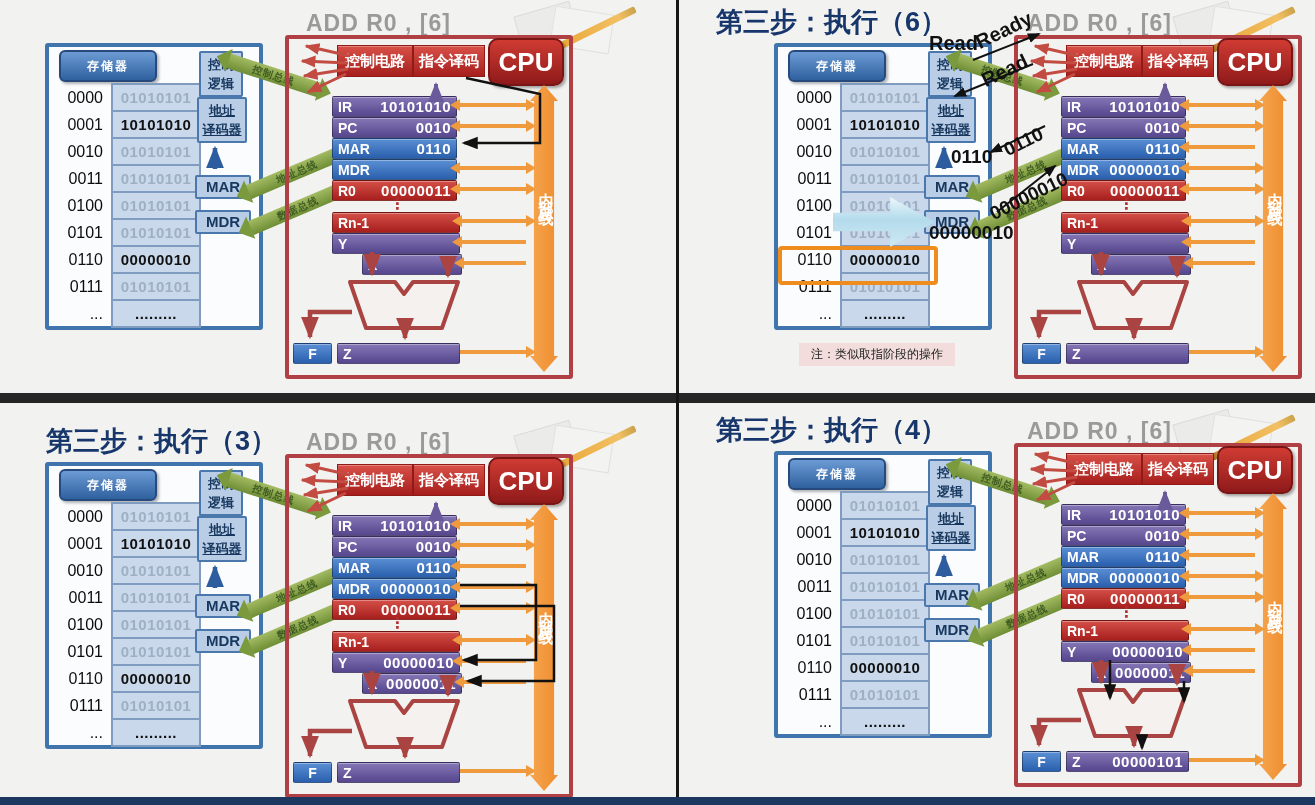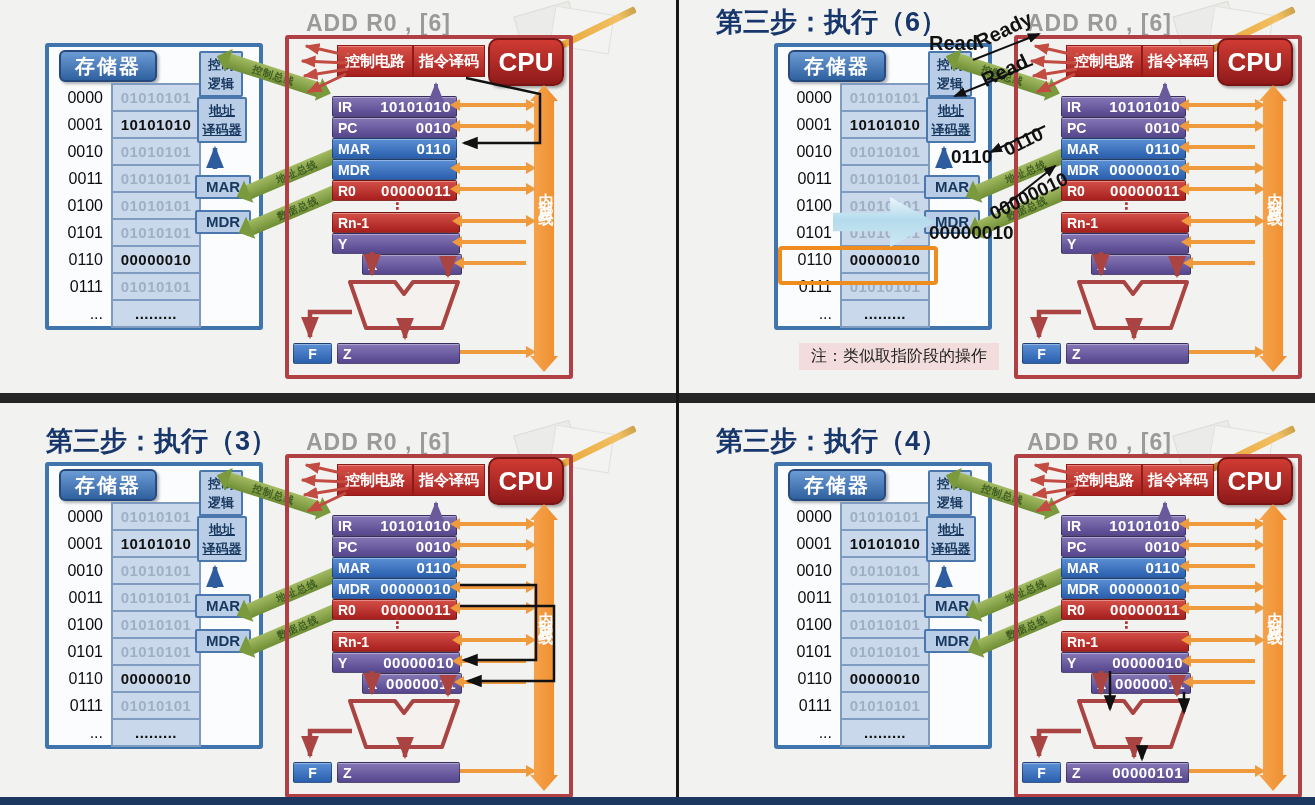--- a/index.html
+++ b/index.html
@@ -13,21 +13,21 @@
   .deco{position:absolute;left:500px;top:0;width:150px;height:62px;pointer-events:none;}
   .paper{position:absolute;left:18px;top:8px;width:56px;height:40px;background:#ebebe9;border:1px solid #dcdcd8;transform:rotate(-16deg);}
   .paper2{position:absolute;left:52px;top:10px;width:58px;height:38px;background:#f3f3f1;border:1px solid #e0e0dc;transform:rotate(9deg);}
   .pencil{position:absolute;left:48px;top:26px;width:92px;height:7px;border-radius:2px;
           background:linear-gradient(90deg,#8a5a1a,#eaa93c 12%,#f2c064 80%,#caa24a);transform:rotate(-26deg);}
   .pencil::after{content:"";position:absolute;left:-9px;top:-1px;border-top:4.5px solid transparent;border-bottom:4.5px solid transparent;border-right:9px solid #e6d6b8;}
   
   .mem-panel{position:absolute;left:45px;top:43px;width:210px;height:279px;border:4px solid #3f74ad;border-radius:3px;background:#fbfcfe;}
   .mem-badge{position:absolute;left:10px;top:3px;width:94px;height:28px;line-height:28px;text-align:center;
              background:linear-gradient(180deg,#6c9bd4,#2f619f);border:2px solid #26497e;border-radius:6px;
-             color:#fff;font-size:20px;font-weight:bold;letter-spacing:2px;box-shadow:2px 2px 3px rgba(0,0,0,.3);}
+             color:#fff;font-size:12px;font-weight:bold;letter-spacing:2px;box-shadow:2px 2px 3px rgba(0,0,0,.3);}
   .mem-rows{position:absolute;left:4px;top:38px;}
   .mem-row{display:flex;height:29px;margin-top:-2px;align-items:center;}
   .mem-addr{width:50px;padding-right:8px;text-align:right;font-size:16px;color:#0a0a0a;}
   .mem-val{width:86px;height:25px;line-height:25px;background:#c9d8ea;border:2px solid #7f9cc0;
            text-align:center;font-size:15px;font-weight:bold;letter-spacing:.5px;color:#9fb0c4;}
   .mem-addr.emph,.mem-val.emph{color:#111;}
   .sidebox{position:absolute;background:#b9cde6;border:2px solid #4a78ad;border-radius:2px;color:#17375e;
            font-weight:bold;text-align:center;}
   .sb-2line{font-size:13px;line-height:1.45;padding-top:3px;}
   .sb-ctrl{left:150px;top:4px;width:40px;height:39px;}
@@ -68,21 +68,21 @@
        clip-path:polygon(50% 0,100% 16px,86% 16px,86% calc(100% - 16px),100% calc(100% - 16px),50% 100%,0 calc(100% - 16px),14% calc(100% - 16px),14% 16px,0 16px);}
   .bus span{position:absolute;left:6px;top:96px;writing-mode:vertical-rl;text-orientation:upright;
             color:#fff;font-size:15px;font-weight:bold;letter-spacing:6px;}
   
   .oarr{position:absolute;height:4px;background:#f09a3e;}
   .oarr.dbl::before,.oarr.l::before{content:"";position:absolute;left:-10px;top:-4px;border:6px solid transparent;border-right:10px solid #f09a3e;border-left:0;}
   .oarr.dbl::after,.oarr.r::after{content:"";position:absolute;right:-10px;top:-4px;border:6px solid transparent;border-left:10px solid #f09a3e;border-right:0;}
   
   .annot{position:absolute;color:#111;font-size:19px;font-weight:bold;white-space:nowrap;}
   .rot{transform:rotate(-26deg);transform-origin:0 50%;}
-  .note{position:absolute;left:70px;top:343px;background:#f2dddc;color:#222;font-size:16px;padding:3px 12px;white-space:nowrap;}
+  .note{position:absolute;left:70px;top:343px;background:#f2dddc;color:#222;font-size:12px;padding:3px 12px;white-space:nowrap;}
   
   .hdiv{position:absolute;left:0;top:393px;width:1315px;height:10px;background:#262626;}
   .vdiv{position:absolute;left:676px;top:0;width:3px;height:805px;background:#161616;}
   .bottombar{position:absolute;left:0;top:797px;width:1315px;height:8px;background:#1c3760;}
   svg.overlay{position:absolute;left:0;top:0;overflow:visible;pointer-events:none;}
 </style>
 </head>
 <body>
 
 <div id="stage">
@@ -676,21 +676,21 @@
 
       <g stroke="#111" stroke-width="2.5" fill="none">
         <polyline points="460,166 536,166 536,241 464,241" marker-end="url(#mk-b)"></polyline>
         <polyline points="460,187 554,187 554,262 468,262" marker-end="url(#mk-b)"></polyline>
       </g>
 
     </svg>
   </div>
 </div>
 
-<div class="quad" style="left: 659px; top: 419px;">
+<div class="quad" style="left: 659px; top: 408px;">
   <div class="qtitle" style="left: 57px;">第三步：执行（4）</div>
   <div class="qinstr" style="left: 368px;">ADD  R0 , [6]</div>
   <div class="deco">
     <div class="paper"></div>
     <div class="paper2"></div>
     <div class="pencil"></div>
   </div>
   <div class="content" style="left: 70px;">
 
     <div class="mem-panel">

